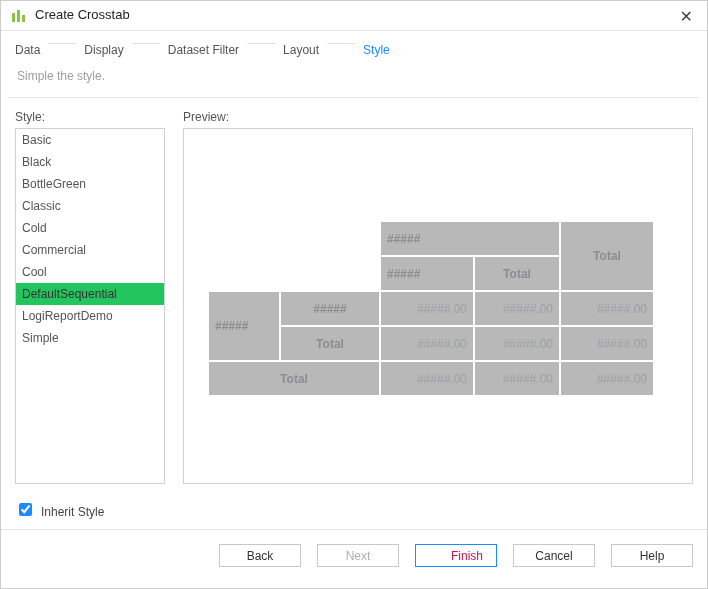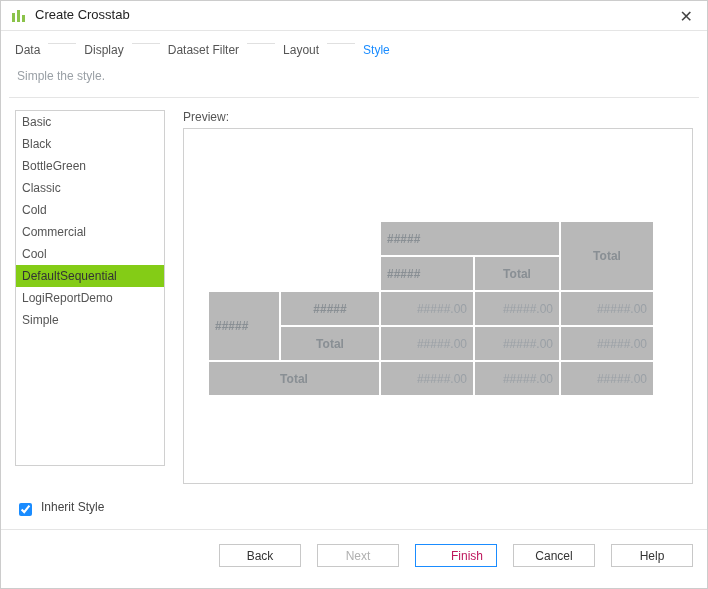--- a/index.html
+++ b/index.html
@@ -61,21 +61,21 @@
     overflow: auto;
     background: #fff;
   }
   .style-list .item {
     padding: 4px 6px;
     color: #555;
     cursor: pointer;
     white-space: nowrap;
   }
   .style-list .item.selected {
-    background: #84cc16;
+    background: #22c55e;
     color: #333;
   }
   .preview-box {
     border: 1px solid #d0d0d0;
     height: 356px;
     background: #fff;
     position: relative;
     overflow: hidden;
   }
   .crosstab {
@@ -96,21 +96,21 @@
     justify-content:center;
     padding: 0 6px;
     white-space: nowrap;
     overflow:hidden;
   }
   .ct.lbl { font-weight: 600; color:#898f94;}
   .ct.val { justify-content:flex-end; }
   .inherit-row {
     padding: 8px 14px 4px 14px;
     display:flex;
-    align-items:flex-start;
+    align-items:flex-end;
     gap:6px;
   }
   .inherit-row input { accent-color:#1a8cff; }
   .footer {
     padding: 14px 14px 10px 14px;
     display:flex;
     justify-content:flex-end;
     gap:16px;
     border-top: 1px solid #e5e5e5;
     margin-top: 6px;
@@ -157,20 +157,21 @@
   <span class="step-sep"></span>
   <span class="step-label active">Style</span>
 </div>
 
 <div class="subtitle">Simple the style.</div>
 
 <div class="hr"></div>
 
 <div class="body">
   <div class="col left">
+    <div class="section-label">Style:</div>
     <div class="style-list" id="style-list">
         <div class="item">Basic</div>
         <div class="item">Black</div>
         <div class="item">BottleGreen</div>
         <div class="item">Classic</div>
         <div class="item">Cold</div>
         <div class="item">Commercial</div>
         <div class="item">Cool</div>
         <div class="item selected">DefaultSequential</div>
         <div class="item">LogiReportDemo</div>

